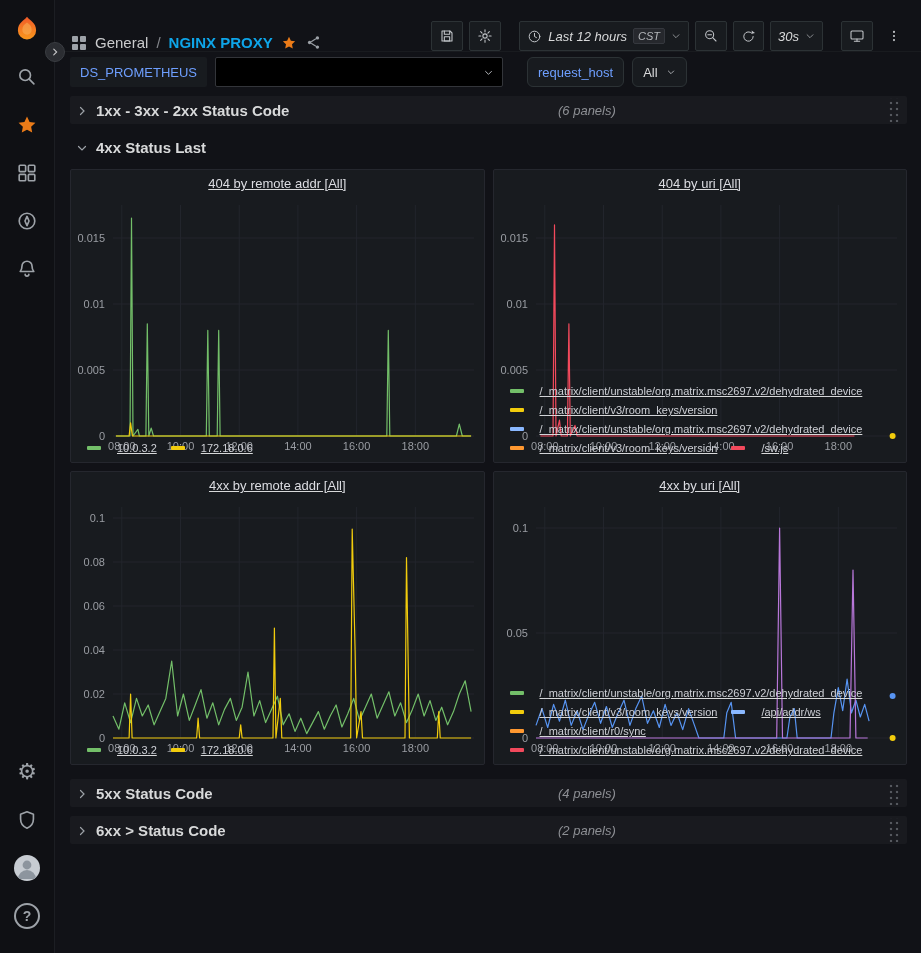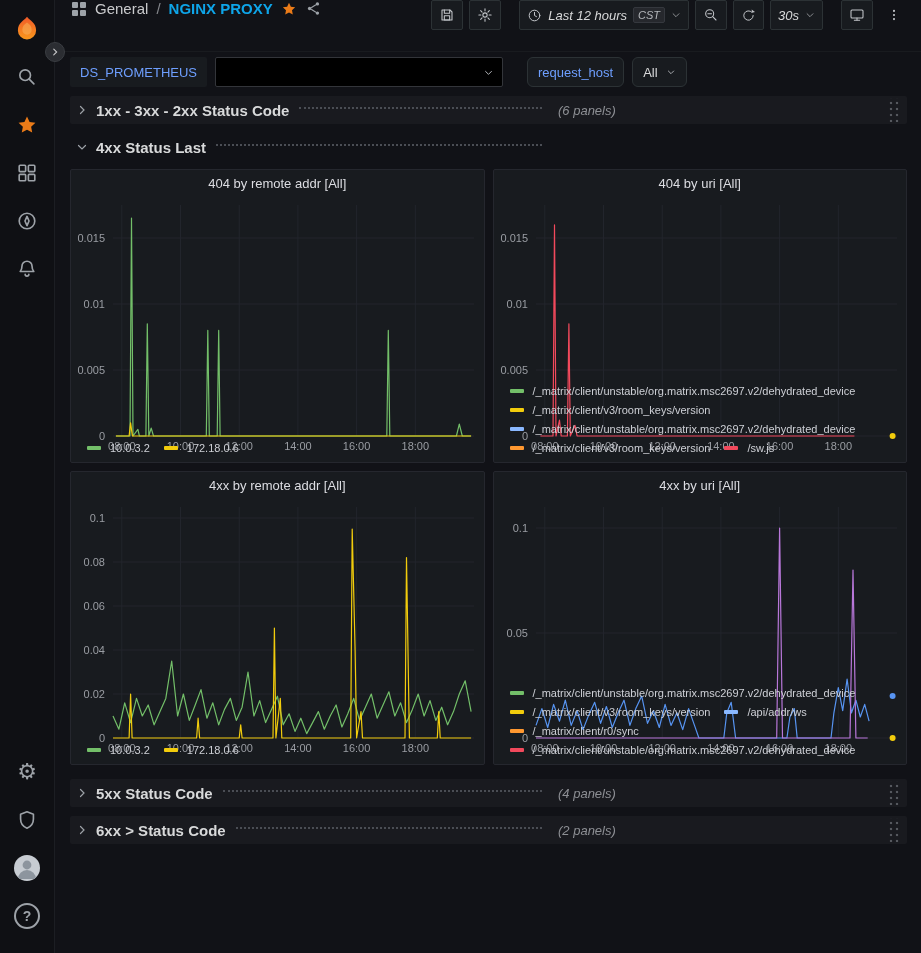--- a/index.html
+++ b/index.html
@@ -13,21 +13,21 @@
   .side-icon{stroke:#9da2a8;fill:none;stroke-width:1.8;stroke-linecap:round;stroke-linejoin:round;}
   .side-bottom{margin-top:auto;display:flex;flex-direction:column;align-items:center;padding-bottom:6px;}
   .gear-glyph{font-size:22px;color:#9da2a8;line-height:1;}
   .avatar{width:26px;height:26px;border-radius:50%;background:#c7ccd2;overflow:hidden;position:relative;}
   .help-circle{width:22px;height:22px;border-radius:50%;border:2px solid #9da2a8;color:#9da2a8;font-size:14px;font-weight:bold;display:flex;align-items:center;justify-content:center;}
   .collapse-btn{position:absolute;left:45px;top:42px;width:20px;height:20px;border-radius:50%;background:#2b2d32;border:1px solid #3a3d42;color:#c9cacc;display:flex;align-items:center;justify-content:center;z-index:30;cursor:pointer;font-size:12px;padding:0;}
 
   
   .main{flex:1;display:flex;flex-direction:column;min-width:0;}
 
-  .topbar{height:52px;flex:none;display:flex;align-items:flex-start;padding:0 12px 0 16px;border-bottom:1px solid #191b1f;box-sizing:border-box;}
+  .topbar{height:52px;flex:none;display:flex;align-items:flex-end;padding:0 12px 0 16px;border-bottom:1px solid #191b1f;box-sizing:border-box;}
   .crumbs{display:flex;align-items:center;gap:8px;font-size:15px;}
   .crumb-sec{color:#c9cacc;cursor:pointer;}
   .crumb-sep{color:#85878c;}
   .crumb-title{color:#0ea5e9;font-weight:700;cursor:pointer;}
   .toolbar{margin-left:auto;display:flex;align-items:center;gap:6px;}
   .tb-btn{height:30px;min-width:30px;background:#181b1f;border:1px solid #2c3235;border-radius:2px;display:flex;align-items:center;justify-content:center;gap:6px;padding:0 7px;color:#d8d9da;font-size:13px;cursor:pointer;box-sizing:border-box;font-style:italic;}
   .tb-btn svg,.icon16{display:block;}
   .tb-stroke{stroke:#c2c5c9;fill:none;stroke-width:1.6;stroke-linecap:round;stroke-linejoin:round;}
   .tz-badge{background:#26282d;border:1px solid #35383e;border-radius:2px;font-size:11px;color:#b4b7bb;padding:1px 4px;}
   .kebab{border:none;background:transparent;padding:0 6px;}
@@ -39,33 +39,33 @@
   .var-select-black{width:288px;height:30px;background:#000;border:1px solid #33353a;border-radius:2px;display:flex;align-items:center;justify-content:space-between;padding:0 8px;cursor:pointer;box-sizing:border-box;color:#d8d9da;font-size:13px;}
   .var-chip{height:30px;display:flex;align-items:center;padding:0 10px;background:#181b1f;border:1px solid #2c3235;border-radius:6px;font-size:13px;cursor:pointer;gap:8px;box-sizing:border-box;}
   .chip-host{color:#6e9fff;margin-left:16px;cursor:default;}
   .chip-all{color:#d8d9da;}
 
   
   .dash{flex:1;padding:4px 14px 0 15px;overflow:hidden;}
   .row-head{display:flex;align-items:center;height:28px;padding:0 8px 0 4px;cursor:pointer;}
   .row-head.shaded{background:#191a1f;border-radius:2px;margin-bottom:9px;}
   .row-head.open{margin:4px 0 8px;}
-  .row-title-wrap{display:flex;align-items:flex-start;width:478px;overflow:hidden;}
+  .row-title-wrap{display:flex;align-items:flex-end;width:478px;overflow:hidden;}
   .row-chev{width:16px;height:16px;flex:none;margin-right:6px;display:flex;align-items:center;justify-content:center;}
   .row-title{font-size:15px;font-weight:700;color:#d8d9da;white-space:nowrap;}
   .dots{flex:1;height:2px;border-bottom:2px dotted #4a4d54;margin:0 10px;transform:translateY(3px);}
   .row-count{font-size:13px;font-style:italic;color:#8d8f94;margin-left:6px;white-space:nowrap;}
   .drag-handle{margin-left:auto;width:12px;height:24px;background-image:radial-gradient(circle,#55585e 1.3px,transparent 1.6px);background-size:6px 6px;background-position:1px 2px;cursor:grab;}
 
   .grid{display:grid;grid-template-columns:1fr 1fr;gap:8px;margin:8px 0 14px;}
-  .panel{background:#181b1f;border:1px solid #25272e;border-radius:2px;height:294px;display:flex;flex-direction:column;overflow:hidden;box-sizing:border-box;}
+  .panel{background:#181b1f;border:1px solid #25272e;border-radius:2px;height:294px;display:flex;flex-direction:column;overflow:hidden;box-sizing:border-box;text-decoration:underline;}
   .panel-title{height:27px;line-height:27px;flex:none;text-align:center;font-size:13px;font-weight:500;color:#dcdde2;cursor:pointer;white-space:nowrap;overflow:hidden;}
   .chart-plot{flex:1;min-height:100px;}
   .legend{flex:none;display:flex;flex-wrap:wrap;column-gap:14px;row-gap:3px;padding:2px 10px 6px 16px;font-size:11px;color:#ced0d6;overflow:hidden;line-height:16px;}
-  .legend-item{display:flex;align-items:center;gap:9px;white-space:nowrap;cursor:pointer;text-align:right;}
+  .legend-item{display:flex;align-items:center;gap:16px;white-space:nowrap;cursor:pointer;text-align:right;}
   .legend-swatch{width:14px;height:4px;border-radius:1px;flex:none;}
 </style>
 </head>
 <body>
 
 <div class="app">
 
   <aside class="sidebar">
     <div class="side-item">
       <svg width="28" height="28" viewBox="0 0 24 24">

